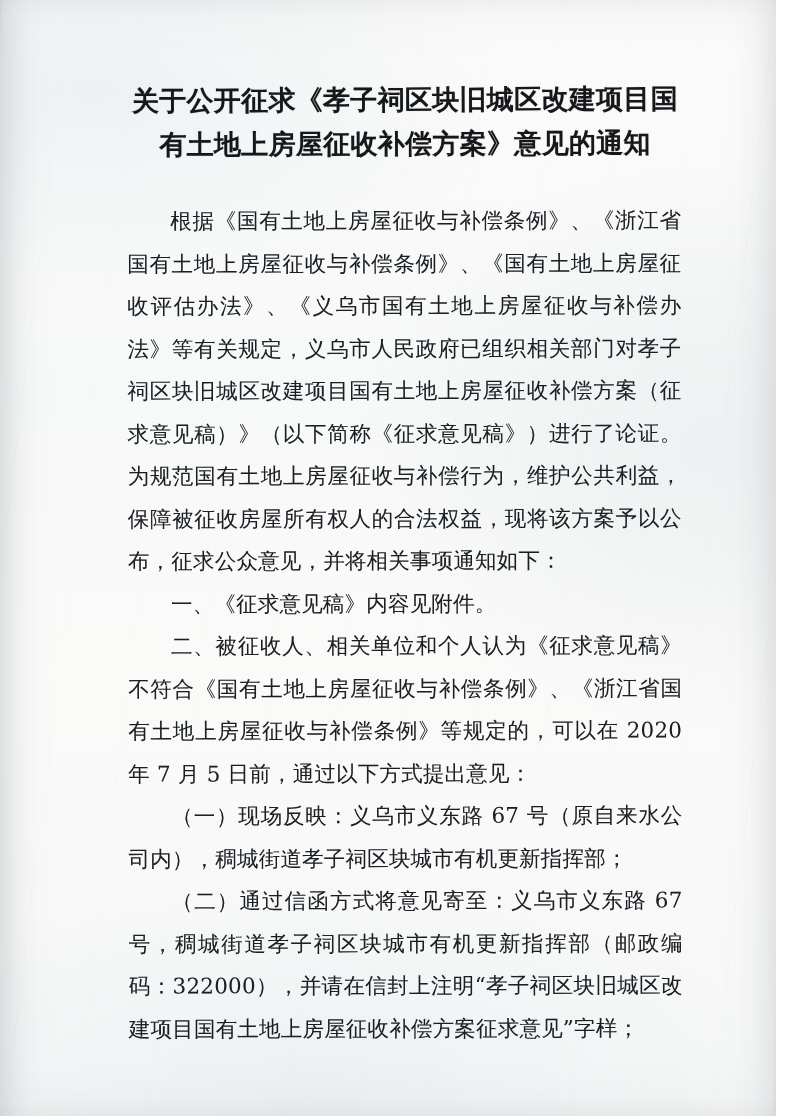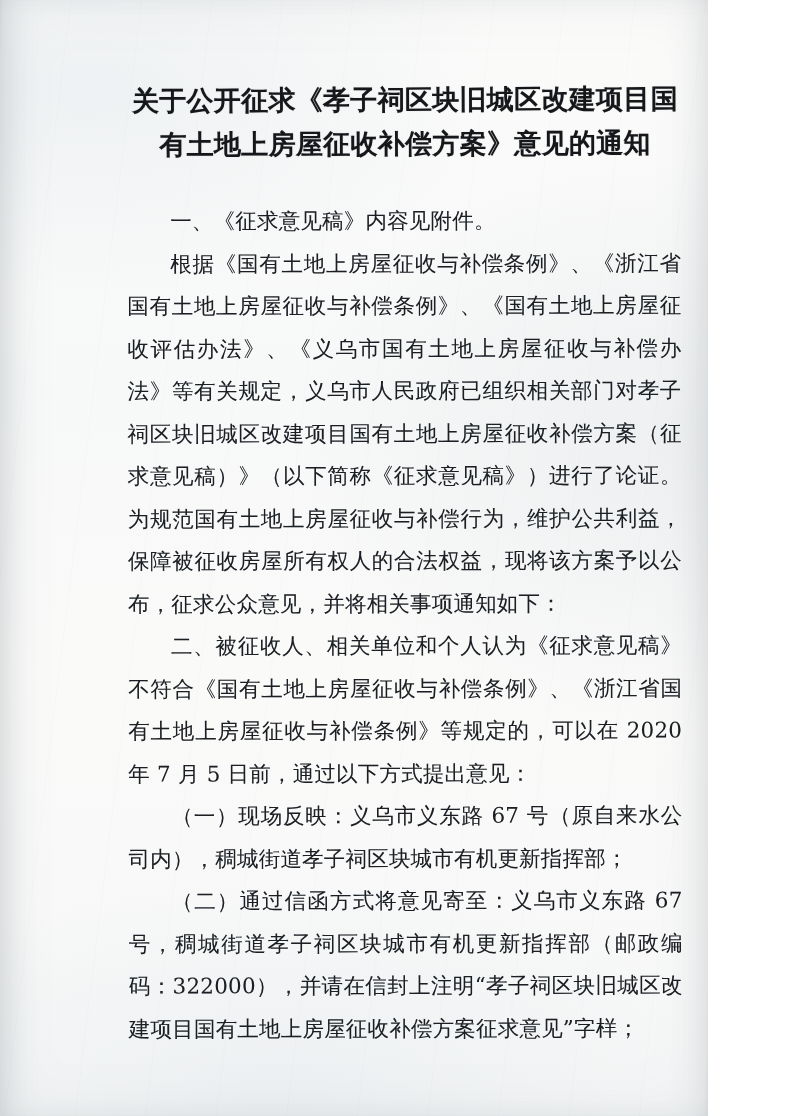--- a/index.html
+++ b/index.html
@@ -8,21 +8,21 @@
   }
   body {
     width: 796px;
     height: 1116px;
     background: #ffffff;
     font-family: "DejaVu Serif", "Liberation Serif", serif;
     overflow: hidden;
   }
   .page {
     position: relative;
-    width: 708px;
+    width: 776px;
     height: 1116px;
     background:
       radial-gradient(ellipse 600px 300px at 12% 8%, #eef1f3 0%, rgba(255,255,255,0) 70%),
       radial-gradient(ellipse 500px 400px at 92% 40%, #eef0f1 0%, rgba(255,255,255,0) 72%),
       radial-gradient(ellipse 700px 300px at 40% 98%, #edf0f2 0%, rgba(255,255,255,0) 70%),
       linear-gradient(180deg, #fbfbfa 0%, #f7f8f8 35%, #fafaf9 60%, #f6f7f7 100%);
     overflow: hidden;
     text-decoration: underline;
   }
   
@@ -87,22 +87,22 @@
 
 <div class="page">
   <div class="content">
 
     <h1 class="doc-title tilt1">
       <span>关于公开征求《孝子祠区块旧城区改建项目国</span>
       <span class="line2">有土地上房屋征收补偿方案》意见的通知</span>
     </h1>
 
     <div class="body-text tilt2">
+      <p class="para">根据《国有土地上房屋征收与补偿条例》、《浙江省国有土地上房屋征收与补偿条例》、《国有土地上房屋征收评估办法》、《义乌市国有土地上房屋征收与补偿办法》等有关规定，义乌市人民政府已组织相关部门对孝子祠区块旧城区改建项目国有土地上房屋征收补偿方案（征求意见稿）》（以下简称《征求意见稿》）进行了论证。为规范国有土地上房屋征收与补偿行为，维护公共利益，保障被征收房屋所有权人的合法权益，现将该方案予以公布，征求公众意见，并将相关事项通知如下：</p>
       <p class="para">一、《征求意见稿》内容见附件。</p>
-      <p class="para">根据《国有土地上房屋征收与补偿条例》、《浙江省国有土地上房屋征收与补偿条例》、《国有土地上房屋征收评估办法》、《义乌市国有土地上房屋征收与补偿办法》等有关规定，义乌市人民政府已组织相关部门对孝子祠区块旧城区改建项目国有土地上房屋征收补偿方案（征求意见稿）》（以下简称《征求意见稿》）进行了论证。为规范国有土地上房屋征收与补偿行为，维护公共利益，保障被征收房屋所有权人的合法权益，现将该方案予以公布，征求公众意见，并将相关事项通知如下：</p>
       <p class="para">二、被征收人、相关单位和个人认为《征求意见稿》不符合《国有土地上房屋征收与补偿条例》、《浙江省国有土地上房屋征收与补偿条例》等规定的，可以在 2020 年 7 月 5 日前，通过以下方式提出意见：</p>
       <p class="para">（一）现场反映：义乌市义东路 67 号（原自来水公司内），稠城街道孝子祠区块城市有机更新指挥部；</p>
       <p class="para">（二）通过信函方式将意见寄至：义乌市义东路 67 号，稠城街道孝子祠区块城市有机更新指挥部（邮政编码：322000），并请在信封上注明“孝子祠区块旧城区改建项目国有土地上房屋征收补偿方案征求意见”字样；</p>
     </div>
 
   </div>
   <div class="texture"></div>
   <div class="edge-shadow"></div>
 </div>
 

